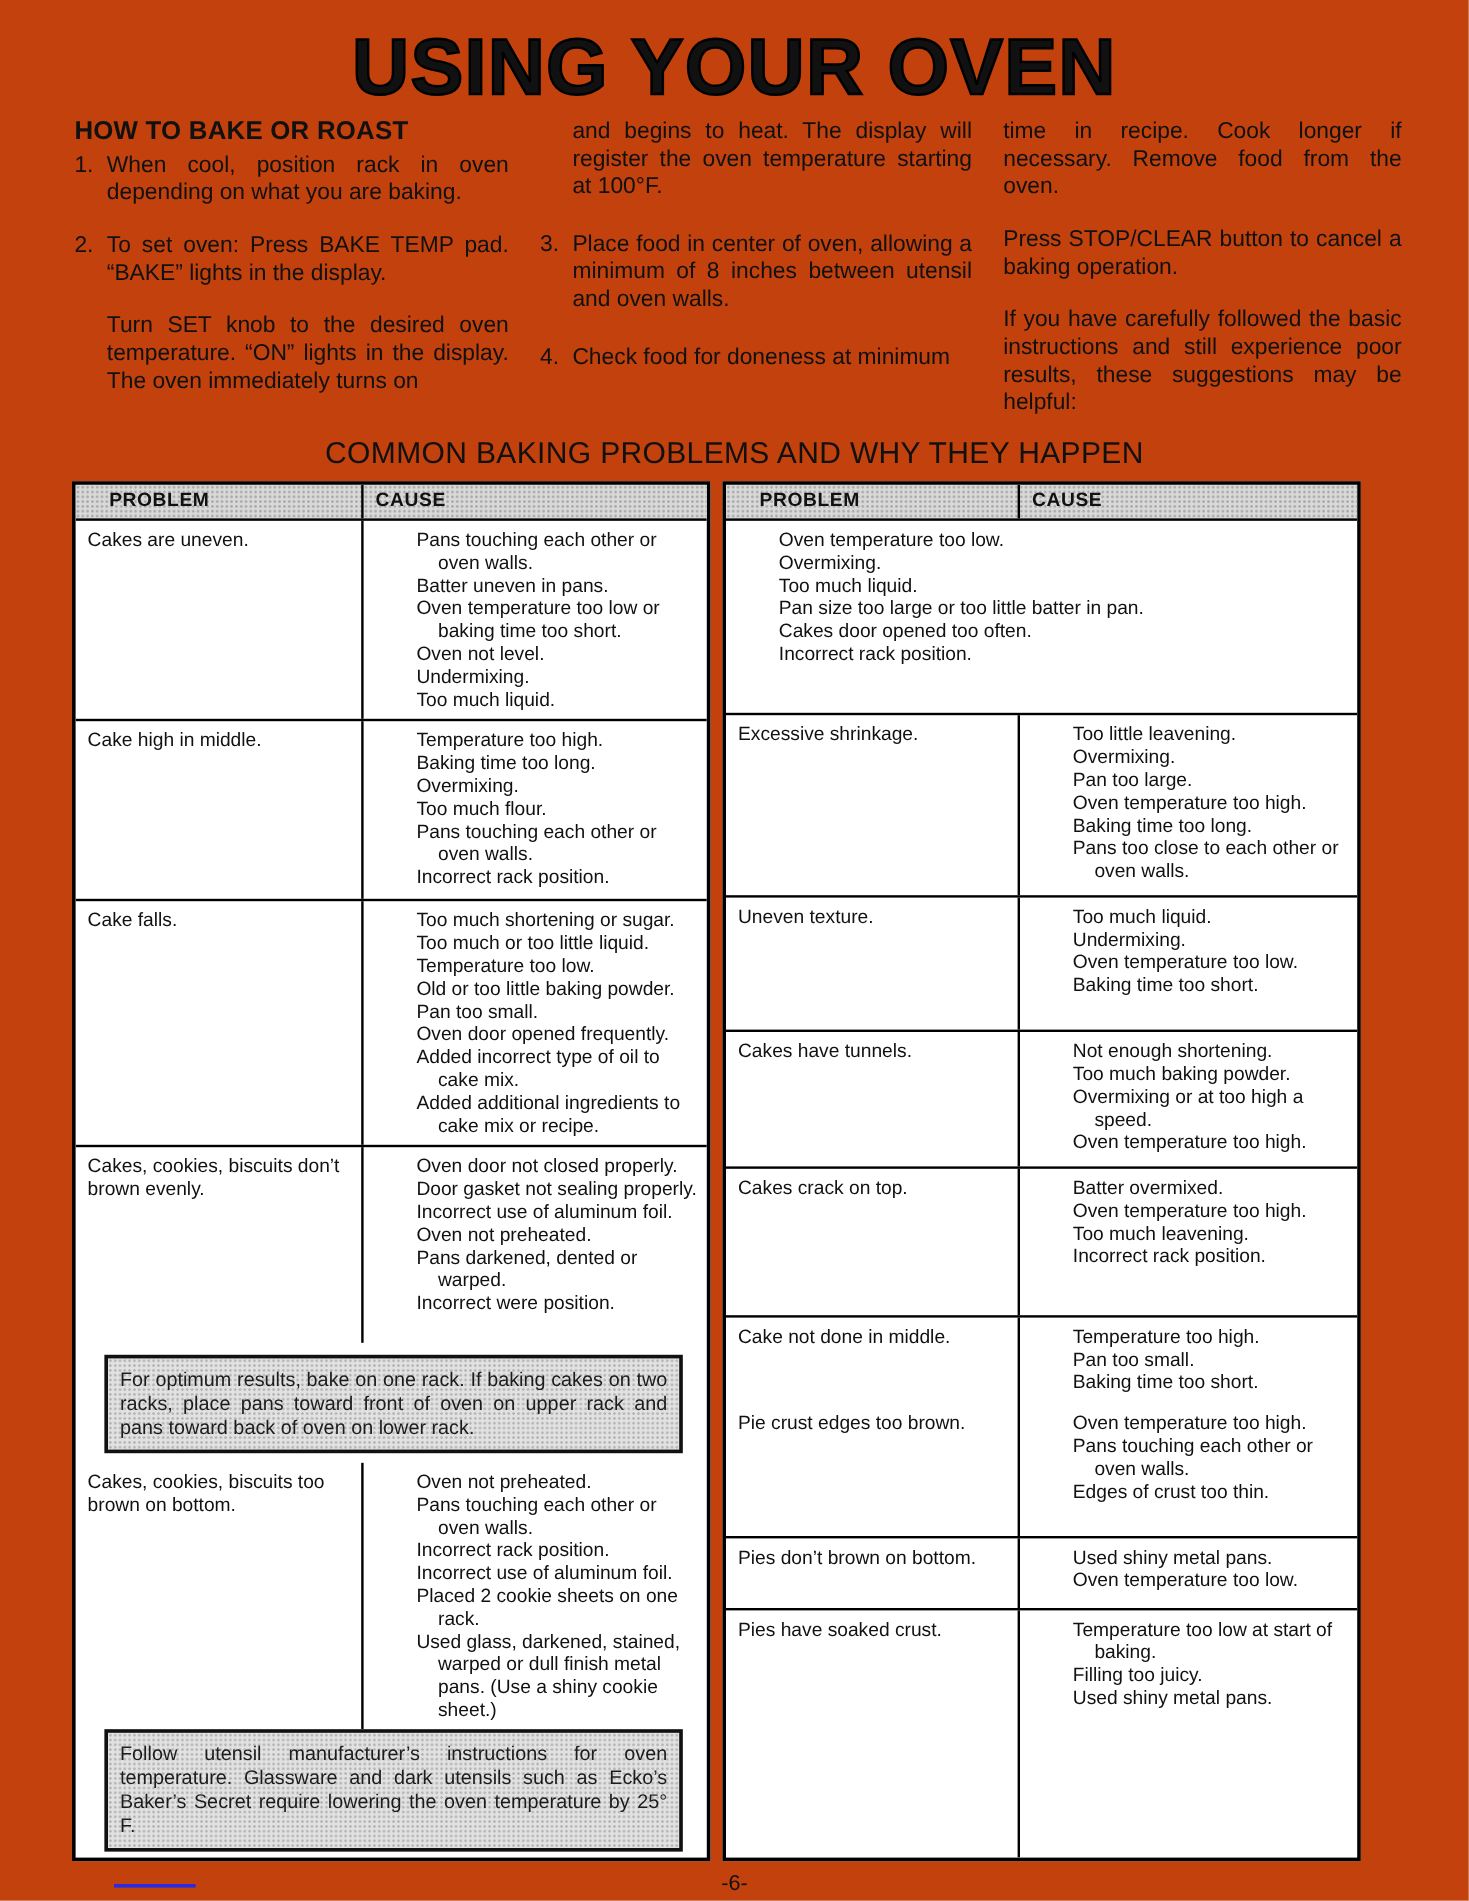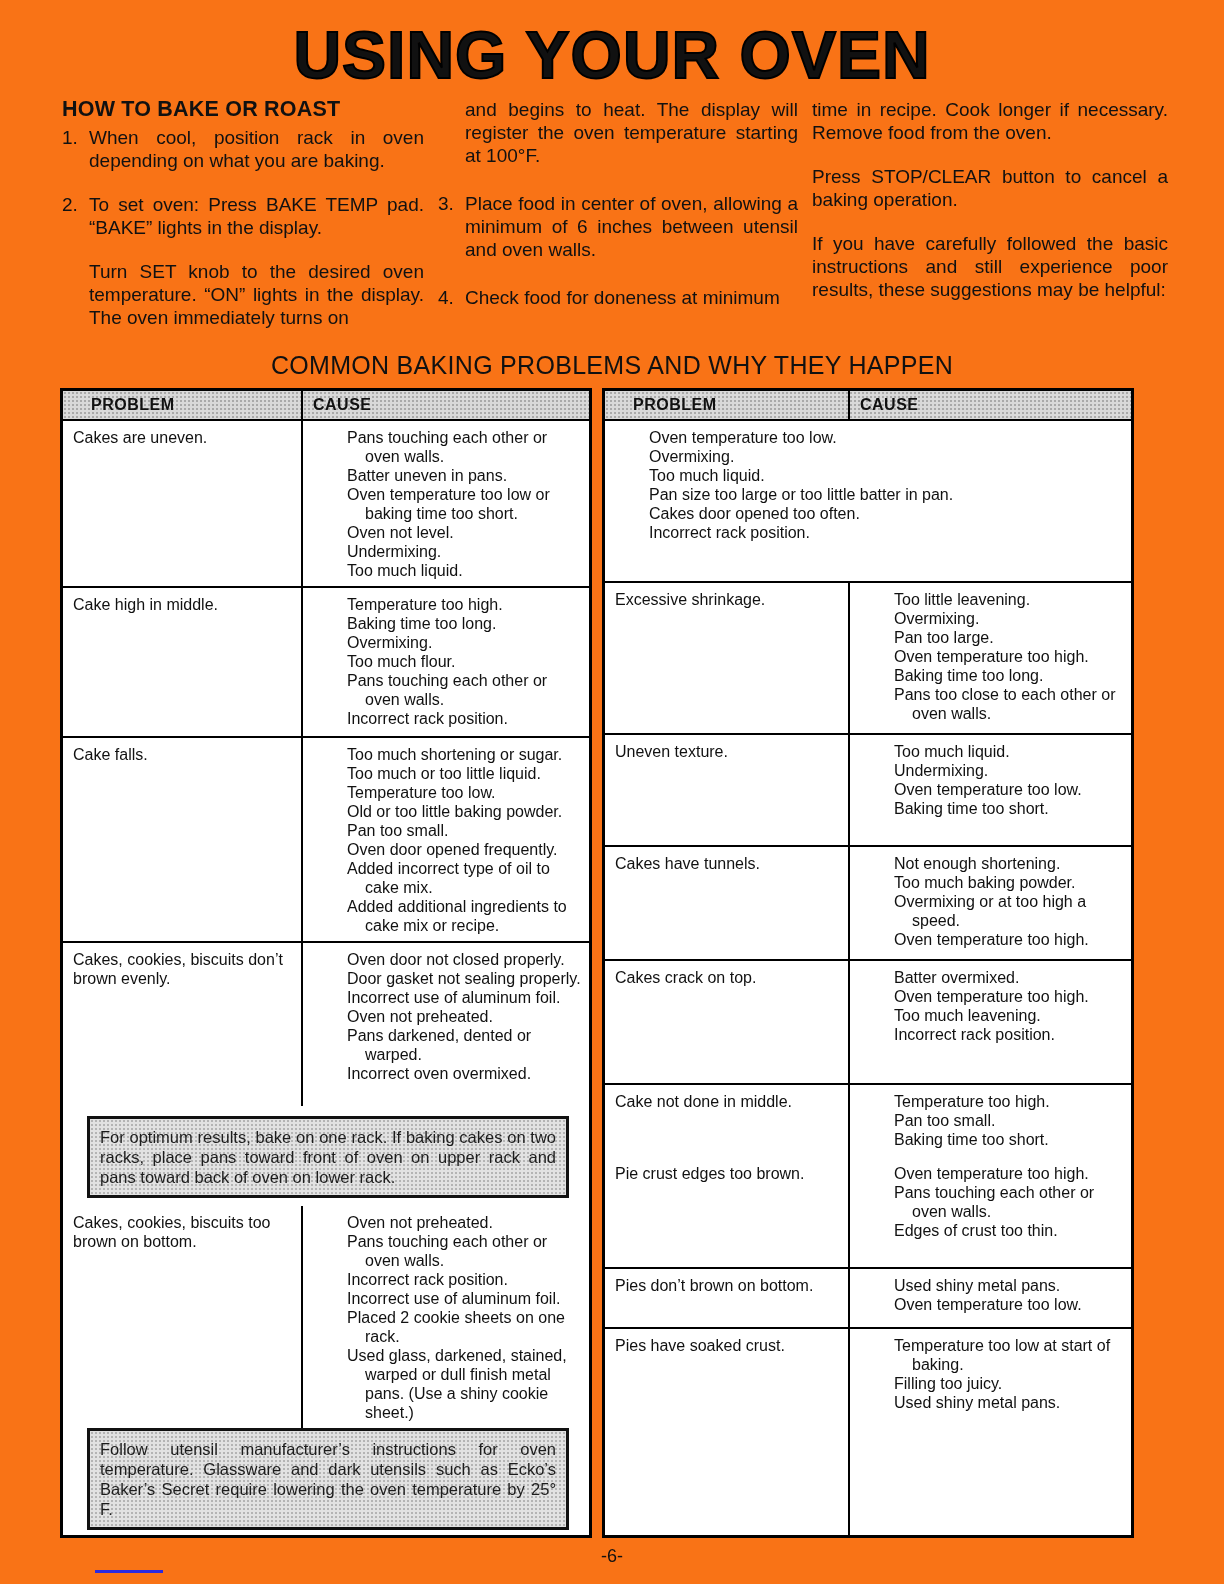--- a/index.html
+++ b/index.html
@@ -1,26 +1,26 @@
 <!DOCTYPE html>
 <html lang="en"><head>
 <meta charset="utf-8">
 <style>
   * { margin:0; padding:0; box-sizing:border-box; }
   html,body { background:#e9e9e9; }
   body { width:1224px; height:1584px; margin:0 auto; position:relative;
          font-family:"Liberation Sans", sans-serif; color:#111; }
-  .page { position:absolute; inset:0; background:#f97316; overflow:hidden; }
+  .page { position:absolute; inset:0; background:#c2410c; overflow:hidden; }
 
   
   .title { margin-top:22px; text-align:center; font-size:66px; font-weight:bold;
            letter-spacing:1px; -webkit-text-stroke:2px #000; line-height:1.0; }
 
   
-  .intro { display:flex; margin:10px 56px 0 62px; gap:14px; }
+  .intro { display:flex; margin:10px 56px 0 62px; gap:26px; }
   .intro .col { text-align:justify; font-size:19px; line-height:23px; }
   .col1 { width:362px; flex:0 0 362px; }
   .col2 { width:360px; flex:0 0 360px; }
   .col3 { flex:1; }
   .how-heading { font-size:21.5px; font-weight:bold; letter-spacing:.2px;
                  margin-bottom:5px; text-align:left; }
   .block { margin-bottom:21px; }
   .block:last-child { margin-bottom:0; }
   .num-block { display:flex; }
   .num-block .num { flex:0 0 27px; }
@@ -93,21 +93,21 @@
       <div class="block num-block">
         <span class="num">2.</span>
         <span class="txt">To set oven: Press BAKE TEMP pad. “BAKE” lights in the display.</span>
       </div>
       <div class="block indent-block">Turn SET knob to the desired oven temperature. “ON” lights in the display. The oven immediately turns on</div>
     </div>
     <div class="col col2">
       <div class="block indent-block">and begins to heat. The display will register the oven temperature starting at 100°F.</div>
       <div class="block num-block">
         <span class="num">3.</span>
-        <span class="txt">Place food in center of oven, allowing a minimum of 6 inches between utensil and oven walls.</span>
+        <span class="txt">Place food in center of oven, allowing a minimum of 8 inches between utensil and oven walls.</span>
       </div>
       <div class="block num-block">
         <span class="num">4.</span>
         <span class="txt">Check food for doneness at minimum</span>
       </div>
     </div>
     <div class="col col3">
       <div class="block">time in recipe. Cook longer if necessary. Remove food from the oven.</div>
       <div class="block">Press STOP/CLEAR button to cancel a baking operation.</div>
       <div class="block">If you have carefully followed the basic instructions and still experience poor results, these suggestions may be helpful:</div>
@@ -159,21 +159,21 @@
             </div>
           </div>
           <div class="row r3">
             <div class="cell problem">Cakes, cookies, biscuits don’t brown evenly.</div>
             <div class="cell cause">
               <div class="cause-line">Oven door not closed properly.</div>
               <div class="cause-line">Door gasket not sealing properly.</div>
               <div class="cause-line">Incorrect use of aluminum foil.</div>
               <div class="cause-line">Oven not preheated.</div>
               <div class="cause-line">Pans darkened, dented or warped.</div>
-              <div class="cause-line">Incorrect oven overmixed.</div>
+              <div class="cause-line">Incorrect were position.</div>
             </div>
           </div>
         </div>
         <div class="notebox">For optimum results, bake on one rack. If baking cakes on two racks, place pans toward front of oven on upper rack and pans toward back of oven on lower rack.</div>
         <div class="seg seg2">
           <div class="row r0">
             <div class="cell problem">Cakes, cookies, biscuits too brown on bottom.</div>
             <div class="cell cause">
               <div class="cause-line">Oven not preheated.</div>
               <div class="cause-line">Pans touching each other or oven walls.</div>

